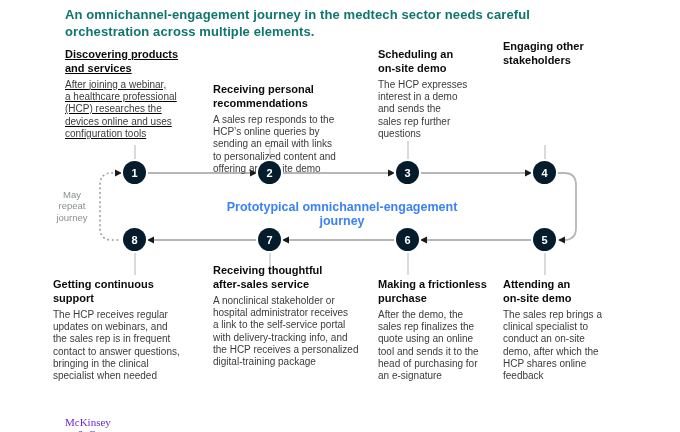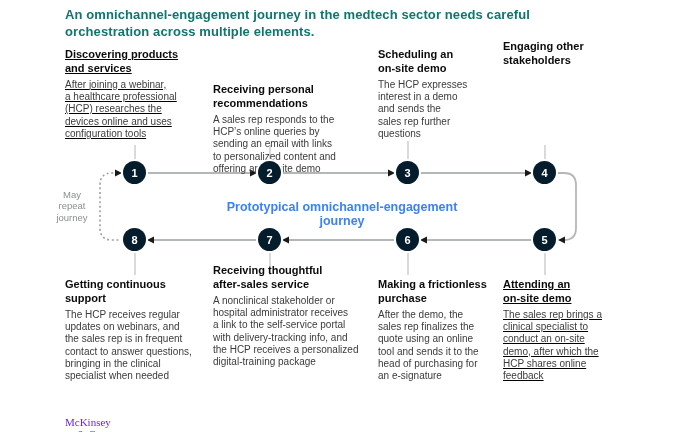--- a/index.html
+++ b/index.html
@@ -19,24 +19,24 @@
   }
   .step-desc{
     font-size:10px;color:#3b3b3b;line-height:1.24;white-space:pre-line;
   }
   
   .pos-s1{left:65px; top:48px; width:150px;text-decoration:underline;}
   .pos-s2{left:213px;top:48px; width:175px;margin-top:35px;}
   .pos-s3{left:378px;top:48px; width:135px;}
   .pos-s4{left:503px;top:40px; width:152px;}
   
-  .pos-s8{left:65px; top:278px;width:155px;}
+  .pos-s8{left:53px; top:278px;width:155px;}
   .pos-s7{left:213px;top:264px;width:178px;}
   .pos-s6{left:378px;top:278px;width:138px;}
-  .pos-s5{left:503px;top:278px;width:145px;text-decoration:underline;}
+  .pos-s5{left:503px;top:278px;width:145px;}
 
   .journey-svg{position:absolute;left:0;top:0;width:680px;height:432px;}
 
   .circle{
     position:absolute;width:23px;height:23px;border-radius:50%;
     background:#051c2c;box-shadow:0 0 0 2px #ffffff;
     color:#fff;font-size:11px;font-weight:bold;
     display:flex;align-items:center;justify-content:center;z-index:3;
   }
   .c1{left:123px;top:161px;} .c2{left:258px;top:161px;}

